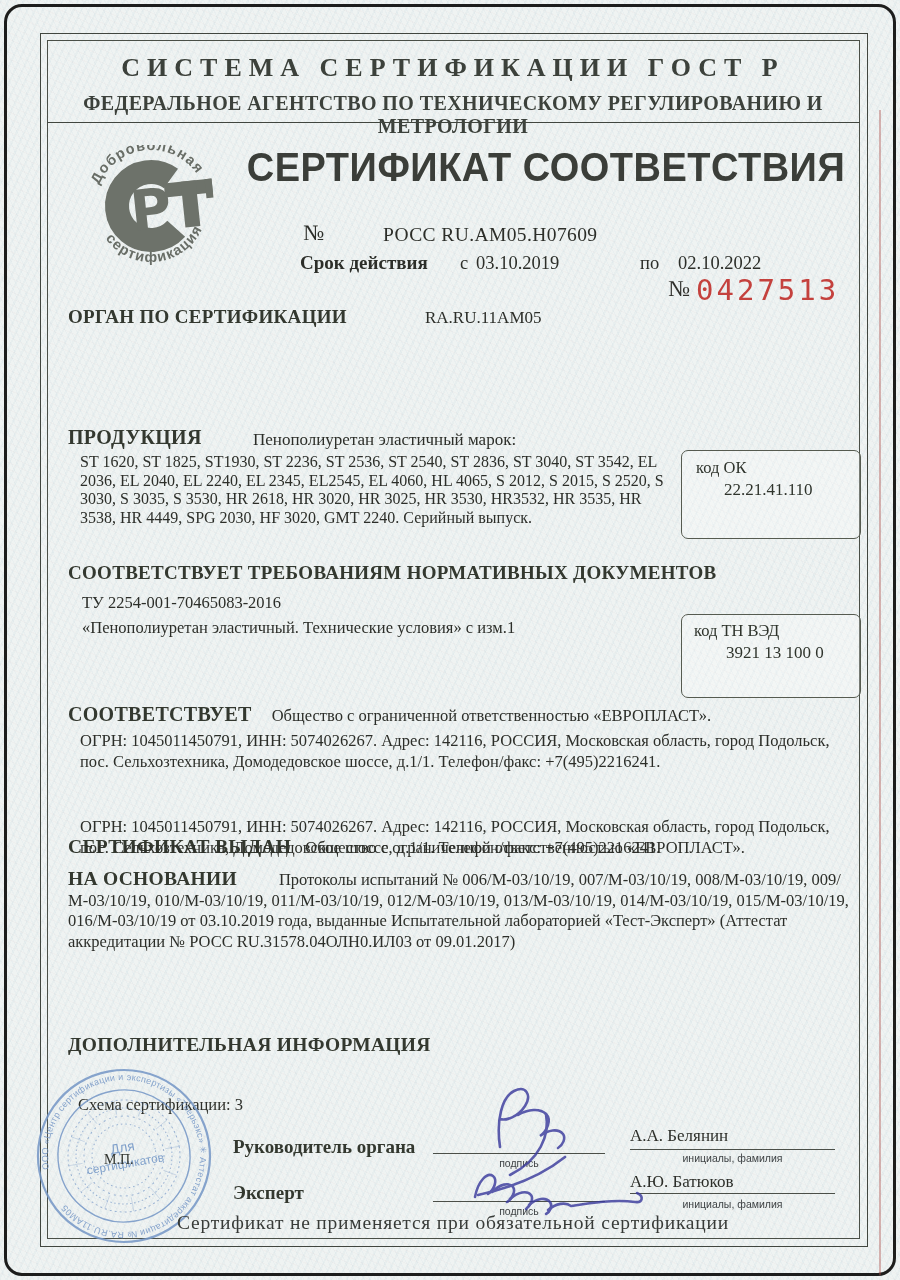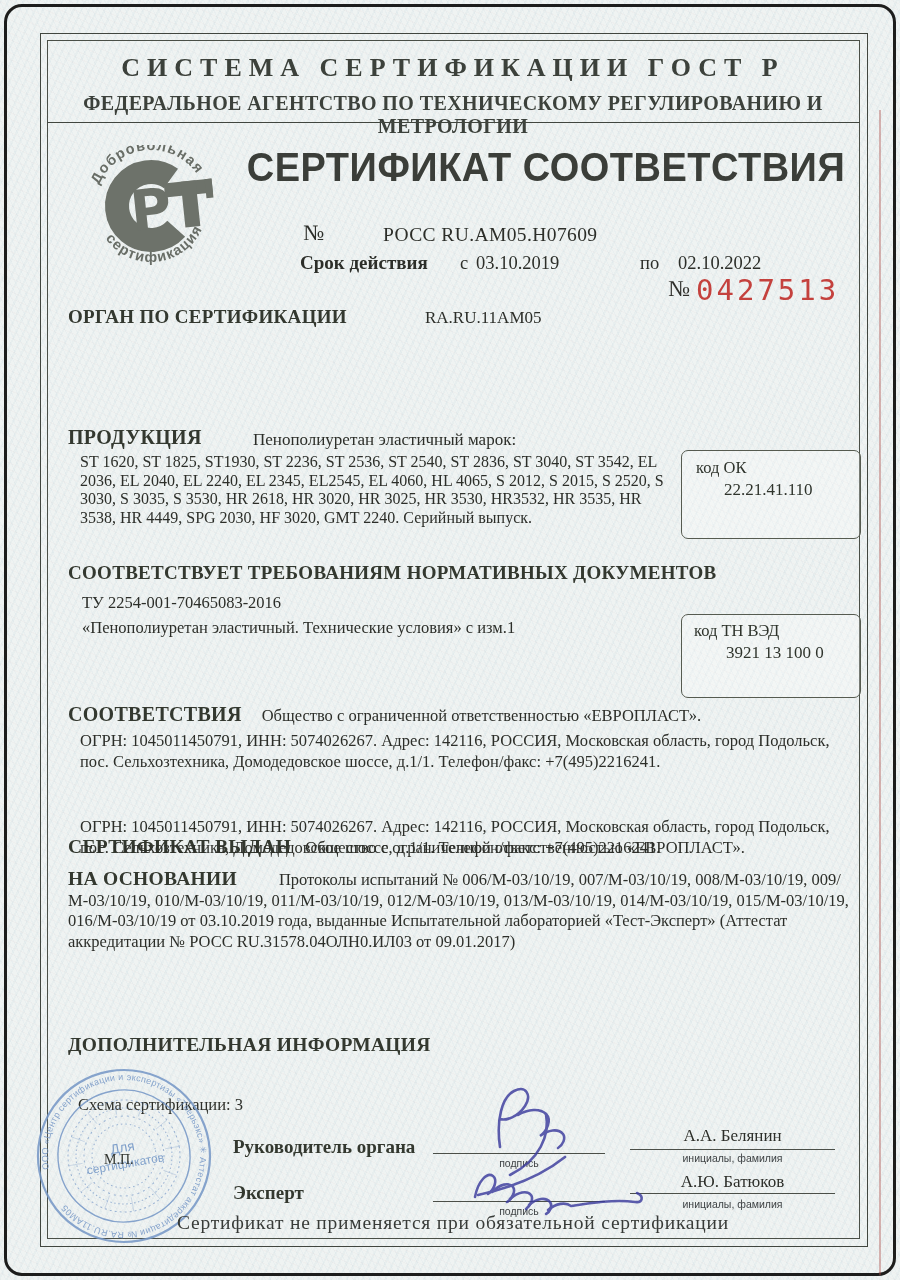--- a/index.html
+++ b/index.html
@@ -22,21 +22,21 @@
   .doc-title{font-family:"Liberation Sans",sans-serif;font-weight:900;font-size:38px;letter-spacing:0.5px;color:#3b3e39;text-align:center;transform:scaleY(1.06);}
   .serif-b{font-weight:bold;}
   .sec-h{font-weight:bold;font-size:19px;color:#33382f;letter-spacing:0.3px;}
   .body-t{font-size:16.5px;line-height:20.5px;color:#2c2e29;}
   .code-box{border:1.4px solid #565b50;border-radius:7px;background:rgba(255,255,255,0.25);}
   .code-box .lbl{font-size:16.5px;color:#2f342c;}
   .code-box .val{font-size:17px;color:#2f342c;}
   .red-num{font-family:"DejaVu Sans Mono",monospace;font-size:29px;letter-spacing:3px;color:#c4413d;}
   .cap{font-family:"Liberation Sans",sans-serif;font-size:10.5px;color:#3f4345;text-align:center;}
   .sig-line{border-bottom:1.3px solid #4b4f48;}
-  .name{font-size:17px;text-align:center;color:#2c2e29;}
+  .name{font-size:17px;color:#2c2e29;}
   .role{font-weight:bold;font-size:19px;color:#33382f;}
   .foot-note{font-size:19.5px;letter-spacing:0.8px;color:#383b38;text-align:center;}
   .print-info{font-family:"Liberation Sans",sans-serif;font-size:8px;color:#5d6874;text-align:center;}
   .artifact-line{background:rgba(168,70,66,0.38);}
 </style>
 </head>
 <body>
 
 <div class="page">
 
@@ -97,21 +97,21 @@
 
   <span class="abs sec-h" style="left:68px;top:562px;">СООТВЕТСТВУЕТ ТРЕБОВАНИЯМ НОРМАТИВНЫХ ДОКУМЕНТОВ</span>
   <span class="abs body-t" style="left:82px;top:593px;">ТУ 2254-001-70465083-2016</span>
   <span class="abs body-t" style="left:82px;top:618px;">«Пенополиуретан эластичный. Технические условия» с изм.1</span>
   <div class="abs code-box" style="left:681px;top:578px;width:178px;height:82px;margin-top:36px;">
     <div class="lbl" style="margin:6px 0 0 12px;">код ТН ВЭД</div>
     <div class="val" style="margin:2px 0 0 44px;">3921 13 100 0</div>
   </div>
 
   <div class="abs" style="left:68px;top:703px;width:784px;display:flex;align-items:baseline;gap:20px;">
-    <span class="sec-h" style="font-size:20px;">СООТВЕТСТВИЯ</span>
+    <span class="sec-h" style="font-size:20px;">СООТВЕТСТВУЕТ</span>
     <span class="body-t">Общество с ограниченной ответственностью «ЕВРОПЛАСТ».</span>
   </div>
   <div class="abs body-t" style="left:80px;top:731px;width:772px;">ОГРН: 1045011450791, ИНН: 5074026267. Адрес: 142116, РОССИЯ, Московская область, город Подольск, пос. Сельхозтехника, Домодедовское шоссе, д.1/1. Телефон/факс: +7(495)2216241.</div>
 
   <div class="abs" style="left:68px;top:789px;width:784px;display:flex;align-items:baseline;gap:14px;">
     <span class="sec-h" style="font-size:19.5px;margin-top:47px;">СЕРТИФИКАТ ВЫДАН</span>
     <span class="body-t">Общество с ограниченной ответственностью «ЕВРОПЛАСТ».</span>
   </div>
   <div class="abs body-t" style="left:80px;top:817px;width:772px;">ОГРН: 1045011450791, ИНН: 5074026267. Адрес: 142116, РОССИЯ, Московская область, город Подольск, пос. Сельхозтехника, Домодедовское шоссе, д.1/1. Телефон/факс: +7(495)2216241.</div>
 

